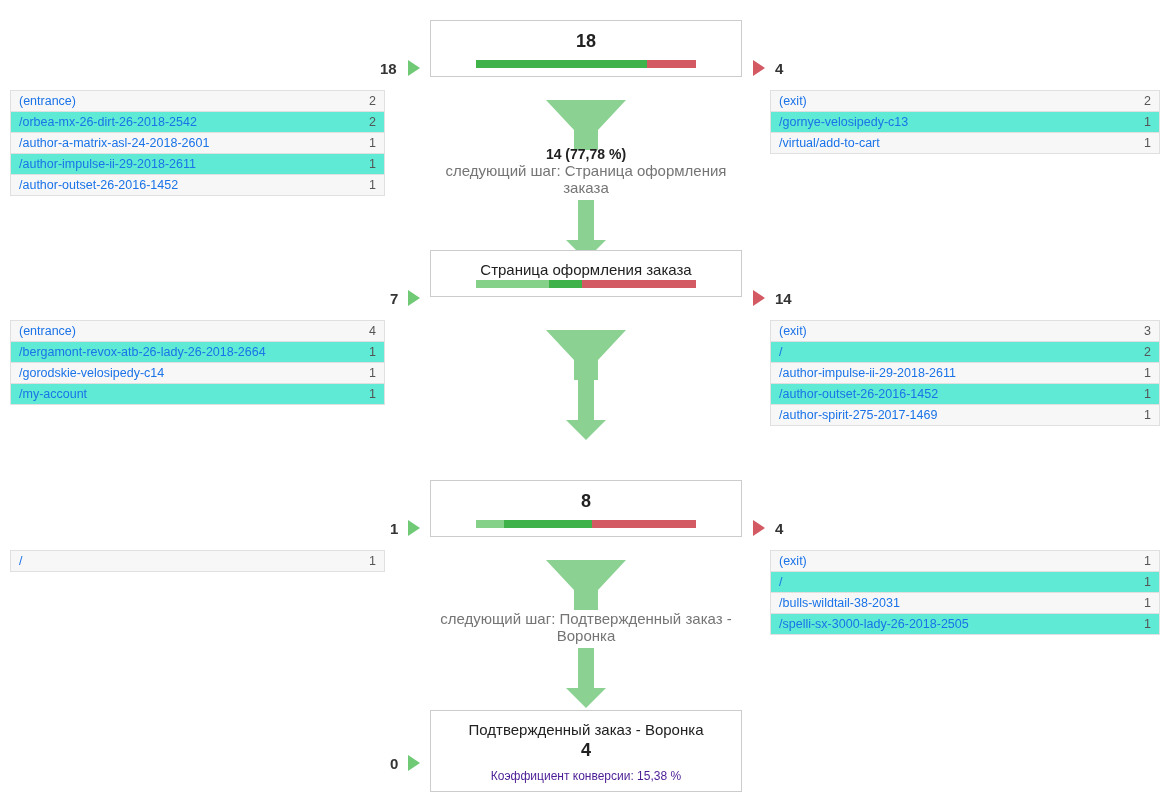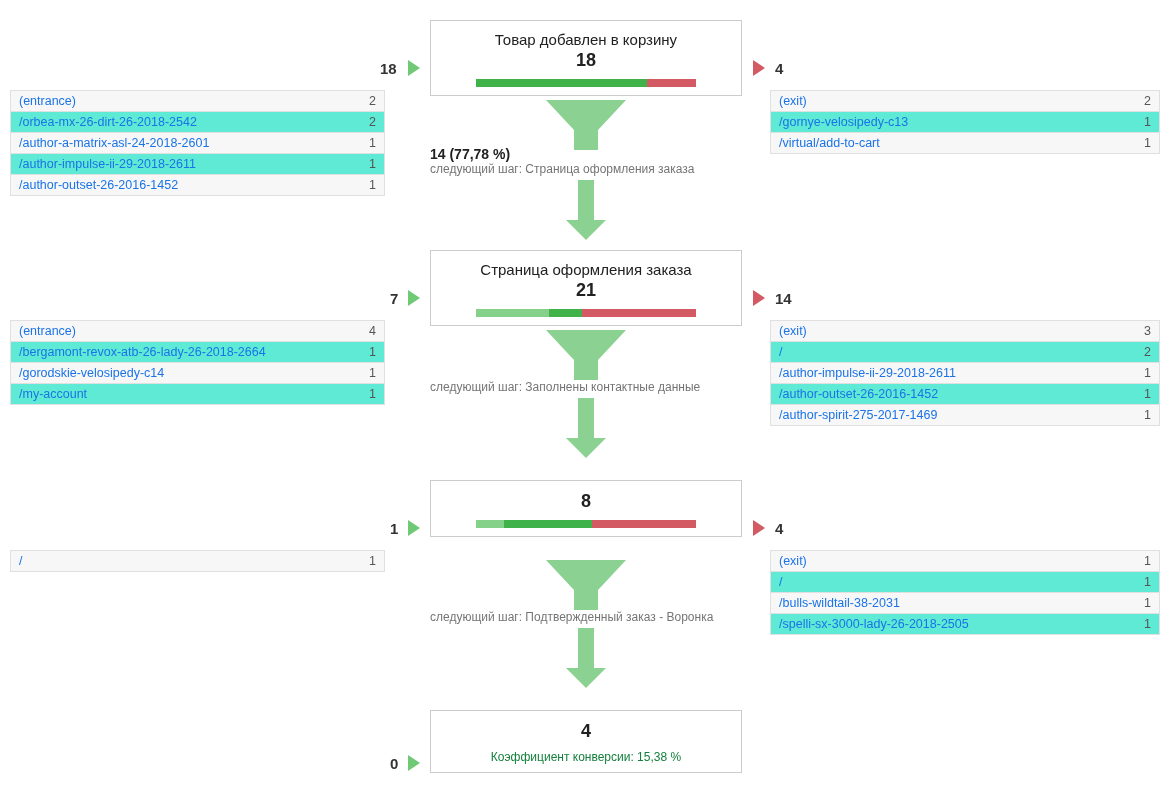--- a/index.html
+++ b/index.html
@@ -63,35 +63,34 @@
     border-bottom: 1px solid #e0e0e0;
     padding: 3px 8px;
     background: #5eead4;
   }
   .paths-table .row:nth-child(odd) { background: #f7f7f7; }
   .paths-table .row:last-child { border-bottom: none; }
   .paths-table .row .val { color: #555; }
 
   .connector {
     position: absolute;
-    text-align: left;
+    text-align: center;
     width: 312px;
   }
   .connector svg { display: block; margin: 0 auto; }
   .conn-label { font-size: 14px; font-weight: bold; margin-top: -4px; }
-  .conn-sub { font-size: 12px; color: #757575; margin-bottom: 4px; }
-  .final-sub { font-size: 12px; color: #15803d; margin-top: 6px; }
+  .conn-sub { font-size: 15px; color: #757575; margin-bottom: 4px; }
+  .final-sub { font-size: 12px; color: #4c1d95; margin-top: 6px; }
 
   a.pathlink { color: #1a73e8; text-decoration: none; }
 </style>
 </head>
 <body>
 
 <div class="step-box" style="left:430px; top:20px;">
-  <div class="step-title">Товар добавлен в корзину</div>
   <div class="step-count">18</div>
   <div class="step-bar">
     <div class="seg-g" style="width:0%"></div>
     <div class="seg-d" style="width:77.78%"></div>
     <div class="seg-r" style="width:22.22%"></div>
   </div>
 </div>
 <div class="in-count" style="left:380px; top:60px;">18</div>
 <div class="triangle-right-g" style="left:408px; top:60px;"></div>
 <div class="triangle-right-r" style="left:753px; top:60px;"></div>
@@ -141,21 +140,20 @@
   <div class="conn-label">14 (77,78 %)</div>
   <div class="conn-sub">следующий шаг: Страница оформления заказа</div>
   <svg width="40" height="60">
       <rect x="12" y="0" width="16" height="40" fill="#8ad192"></rect>
       <polygon points="0,40 40,40 20,60" fill="#8ad192"></polygon>
     </svg>
 </div>
 
 <div class="step-box" style="left:430px; top:250px;text-align:center;">
   <div class="step-title">Страница оформления заказа</div>
-  <div class="step-count">21</div>
   <div class="step-bar">
     <div class="seg-g" style="width:33.3%"></div>
     <div class="seg-d" style="width:15%"></div>
     <div class="seg-r" style="width:51.7%"></div>
   </div>
 </div>
 <div class="in-count" style="left:390px; top:290px;">7</div>
 <div class="triangle-right-g" style="left:408px; top:290px;"></div>
 <div class="triangle-right-r" style="left:753px; top:290px;"></div>
 <div class="out-count" style="left:775px; top:290px;">14</div>
@@ -198,21 +196,20 @@
   <div class="row">
       <span><a class="pathlink">/author-spirit-275-2017-1469</a></span>
       <span class="val">1</span>
     </div>
 </div>
 
 <div class="connector" style="left:430px; top:330px;">
   <svg width="120" height="50">
       <polygon points="20,0 100,0 72,30 72,50 48,50 48,30" fill="#8ad192"></polygon>
     </svg>
-  <div class="conn-sub">следующий шаг: Заполнены контактные данные</div>
   <svg width="40" height="60">
       <rect x="12" y="0" width="16" height="40" fill="#8ad192"></rect>
       <polygon points="0,40 40,40 20,60" fill="#8ad192"></polygon>
     </svg>
 </div>
 
 <div class="step-box" style="left:430px; top:480px;">
   <div class="step-count">8</div>
   <div class="step-bar">
     <div class="seg-g" style="width:12.5%"></div>
@@ -255,17 +252,18 @@
       <polygon points="20,0 100,0 72,30 72,50 48,50 48,30" fill="#8ad192"></polygon>
     </svg>
   <div class="conn-sub">следующий шаг: Подтвержденный заказ - Воронка</div>
   <svg width="40" height="60">
       <rect x="12" y="0" width="16" height="40" fill="#8ad192"></rect>
       <polygon points="0,40 40,40 20,60" fill="#8ad192"></polygon>
     </svg>
 </div>
 
 <div class="step-box" style="left:430px; top:710px;">
+  <div class="step-title">Подтвержденный заказ - Воронка</div>
   <div class="step-count">4</div>
   <div class="final-sub">Коэффициент конверсии: 15,38 %</div>
 </div>
 <div class="in-count" style="left:390px; top:755px;">0</div>
 <div class="triangle-right-g" style="left:408px; top:755px;"></div>
 
 </body></html>

